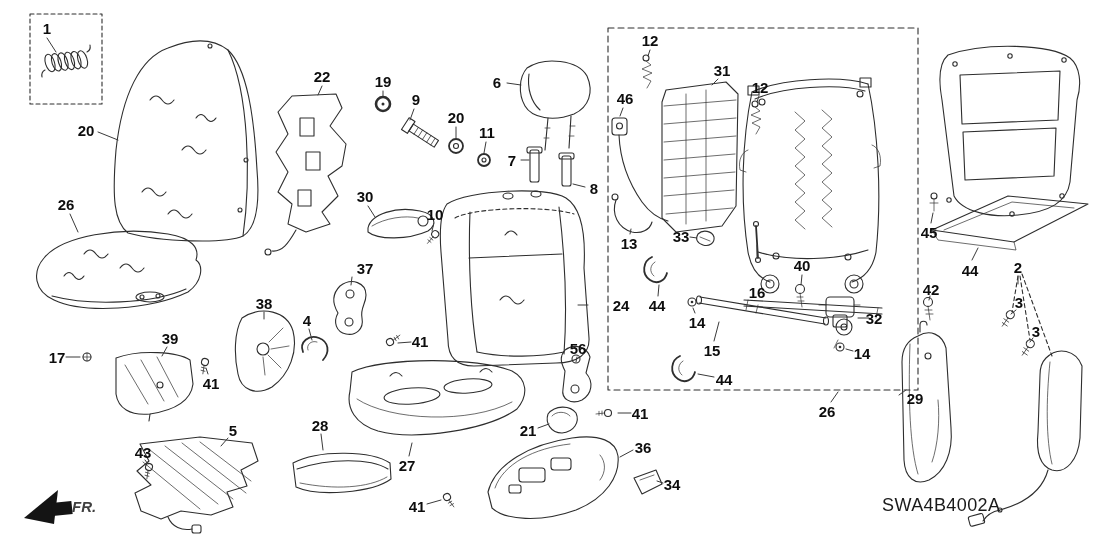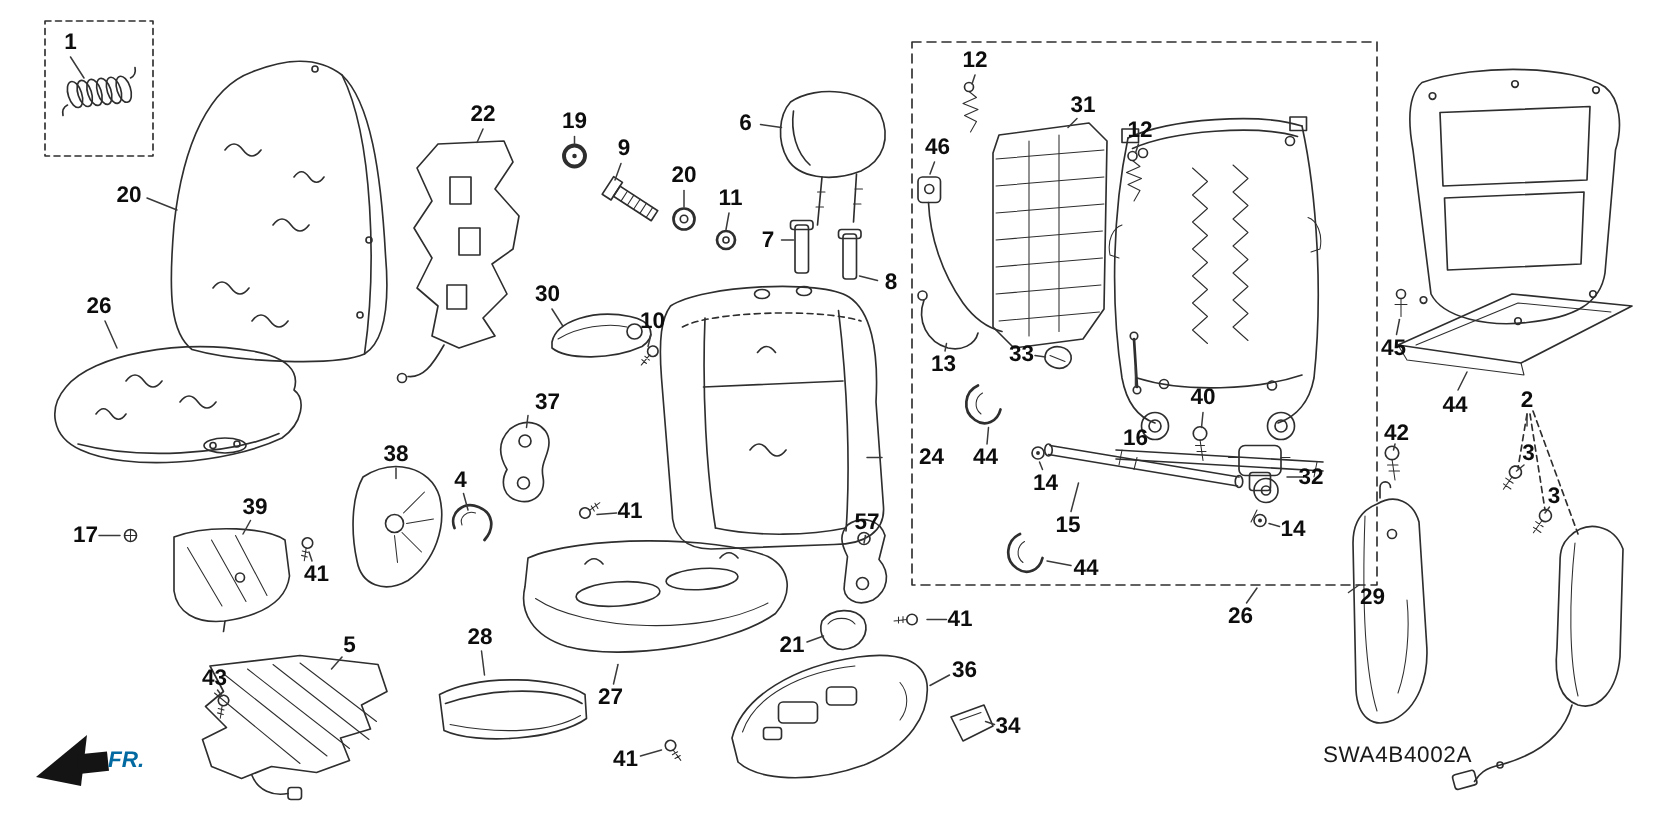--- a/index.html
+++ b/index.html
@@ -11,22 +11,22 @@
   svg.art .dot{fill:#2e2e2e;stroke:none;}
   svg.art .thin{stroke-width:0.7;}
   svg.art .thick{stroke-width:1.8;}
   svg.art .bold{stroke-width:2.6;}
   svg.art .dash{stroke-dasharray:6 4;}
   svg.art .dash2{stroke-dasharray:4 3;}
   svg.art #leader-layer line{stroke:#3a3a3a;stroke-width:1;}
   .callout{position:absolute;transform:translate(-50%,-50%);font-weight:700;font-size:15px;
            color:#0d0d0d;line-height:1;white-space:nowrap;}
   .fr-label{position:absolute;left:72px;top:498px;font-weight:700;font-style:italic;
-            font-size:15px;color:#0369a1;}
-  .diagram-code{position:absolute;left:882px;top:495px;font-size:15px;color:#1a1a1a;
+            font-size:15px;color:#404040;}
+  .diagram-code{position:absolute;left:882px;top:495px;font-size:18px;color:#1a1a1a;
                 letter-spacing:0.4px;}
 </style>
 </head>
 <body>
 
 <div class="canvas">
 
 <svg class="art" width="1108" height="553" viewBox="0 0 1108 553" xmlns="http://www.w3.org/2000/svg">
 
   <g>
@@ -466,21 +466,21 @@
       <div class="callout" style="left: 57px; top: 357px;">17</div>
       <div class="callout" style="left: 211px; top: 383px;">41</div>
       <div class="callout" style="left: 420px; top: 341px;">41</div>
       <div class="callout" style="left: 640px; top: 413px;">41</div>
       <div class="callout" style="left: 417px; top: 506px;">41</div>
       <div class="callout" style="left: 233px; top: 430px;">5</div>
       <div class="callout" style="left: 143px; top: 452px;">43</div>
       <div class="callout" style="left: 320px; top: 425px;">28</div>
       <div class="callout" style="left: 407px; top: 465px;">27</div>
       <div class="callout" style="left: 528px; top: 430px; text-align: center;">21</div>
-      <div class="callout" style="left: 578px; top: 348px;">57</div>
+      <div class="callout" style="left: 578px; top: 348px;">56</div>
       <div class="callout" style="left: 643px; top: 447px;">36</div>
       <div class="callout" style="left: 672px; top: 484px;">34</div>
       <div class="callout" style="left: 650px; top: 40px;">12</div>
       <div class="callout" style="left: 760px; top: 87px;">12</div>
       <div class="callout" style="left: 625px; top: 98px;">46</div>
       <div class="callout" style="left: 722px; top: 70px;">31</div>
       <div class="callout" style="left: 629px; top: 243px;">13</div>
       <div class="callout" style="left: 681px; top: 236px;">33</div>
       <div class="callout" style="left: 657px; top: 305px;">44</div>
       <div class="callout" style="left: 724px; top: 379px;">44</div>

